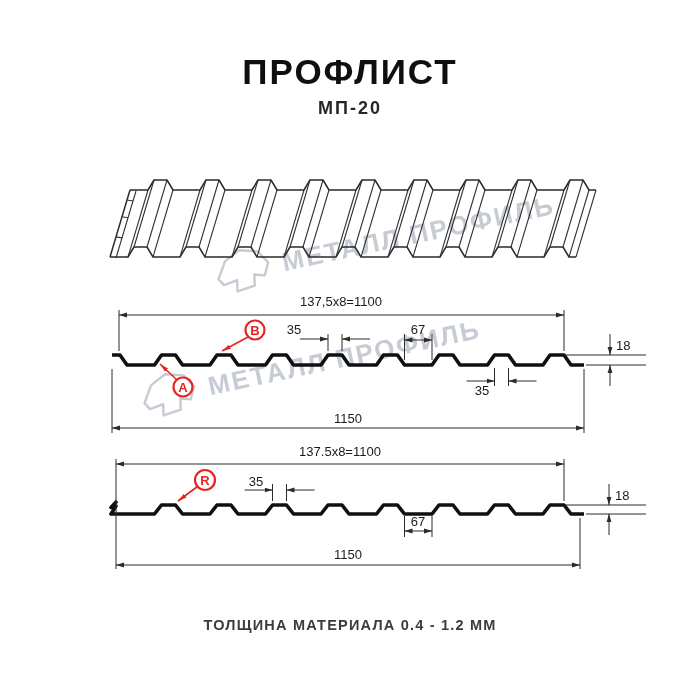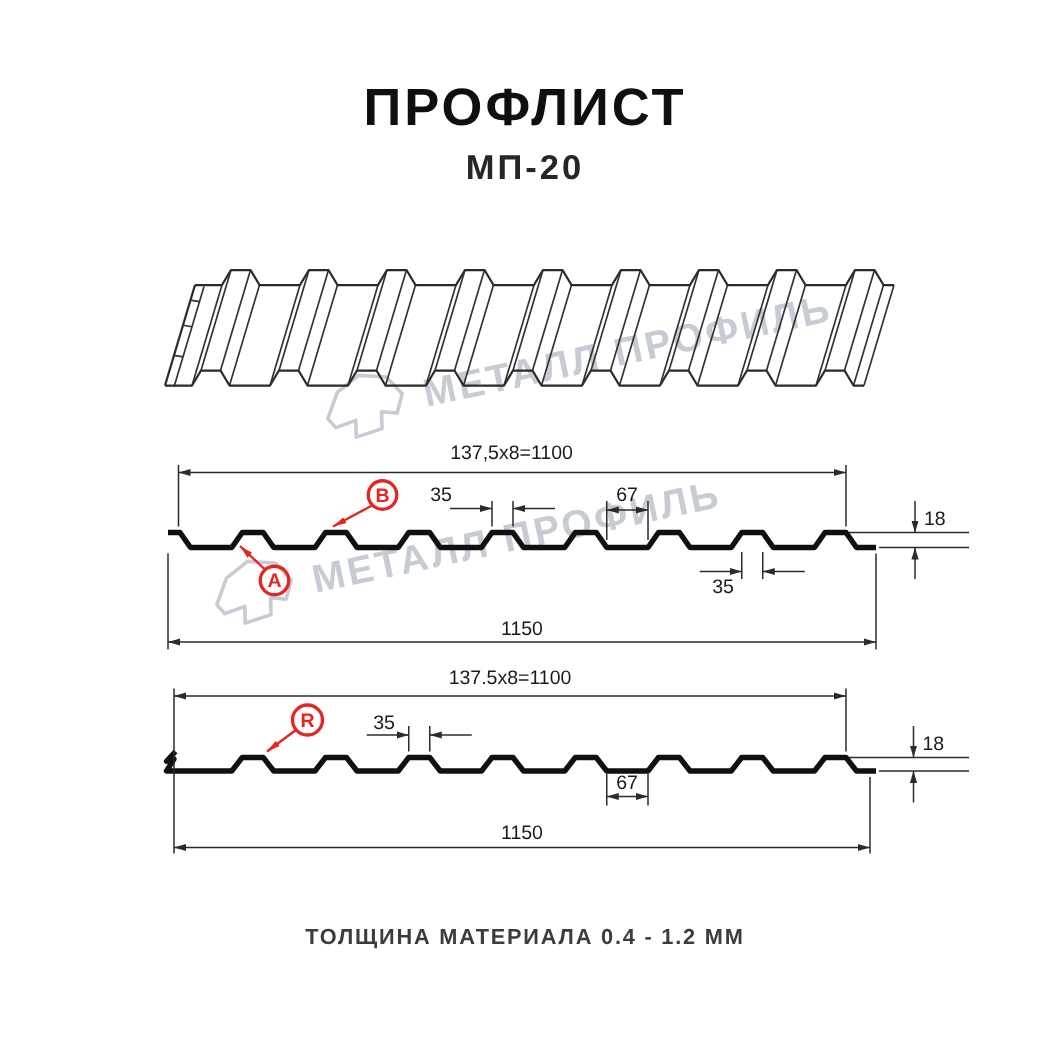--- a/index.html
+++ b/index.html
@@ -2,21 +2,21 @@
 <html><head>
 <meta charset="utf-8">
 <style>
   html,body{margin:0;padding:0;background:#fff;}
   #page{position:relative;width:700px;height:700px;background:#ffffff;overflow:hidden;
         font-family:"Liberation Sans",sans-serif;}
   
   #title{position:absolute;top:52px;left:0;width:100%;text-align:center;
          font-size:35px;font-weight:800;letter-spacing:2px;color:#0f0f0f;z-index:3;}
   #subtitle{position:absolute;top:98px;left:0;width:100%;text-align:center;
-         font-size:23px;font-weight:600;letter-spacing:2px;color:#262626;z-index:3;}
+         font-size:18px;font-weight:600;letter-spacing:2px;color:#262626;z-index:3;}
   
   #footer{position:absolute;top:617px;left:0;width:100%;text-align:center;
          font-size:14.5px;font-weight:600;letter-spacing:1.2px;color:#3c3c3c;z-index:3;}
   
   .wm{position:absolute;display:flex;align-items:center;z-index:1;
       color:#c6cbd4;font-weight:700;font-size:26px;letter-spacing:2px;white-space:nowrap;
       transform:rotate(-12deg);transform-origin:0 50%;}
   .wm .wm-logo{margin-right:10px;flex:0 0 auto;}
   #wm1{left:214px;top:252px;}
   #wm2{left:140px;top:376px;}

